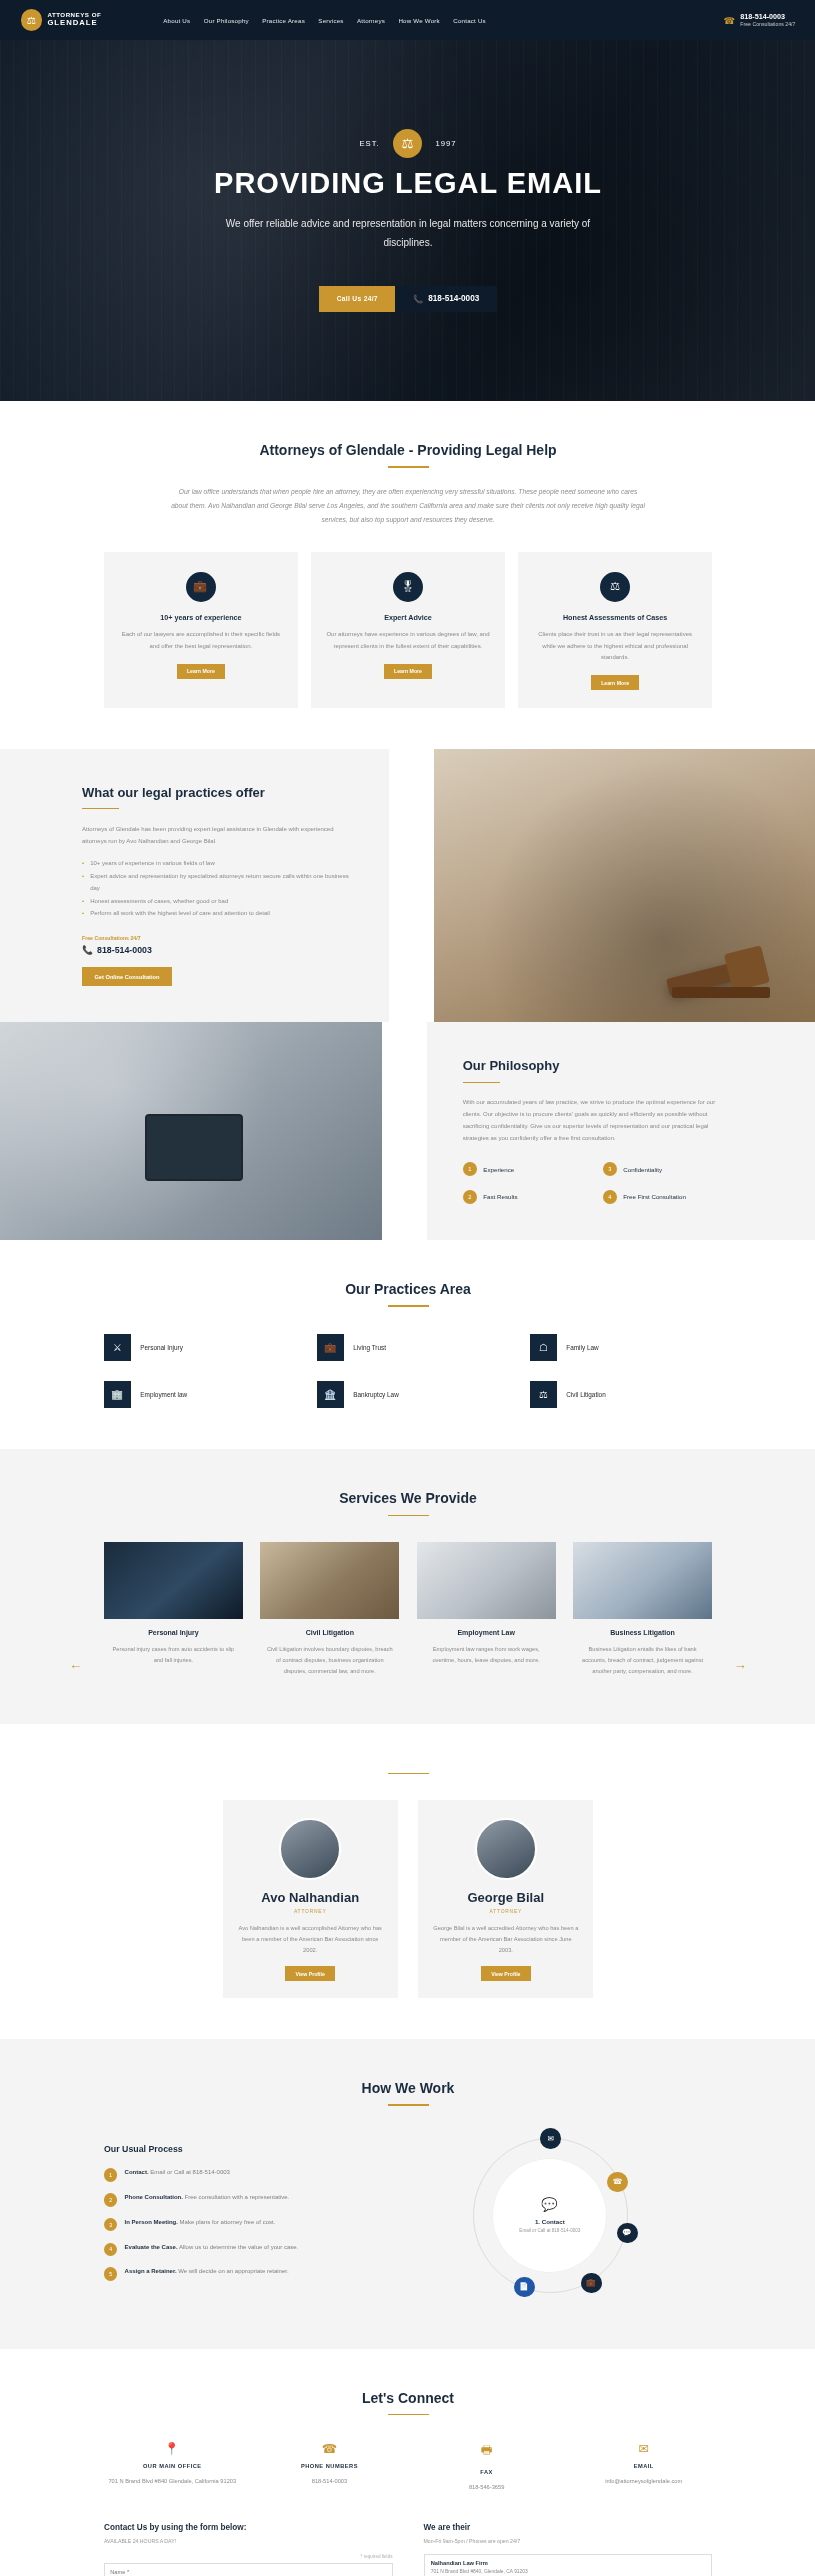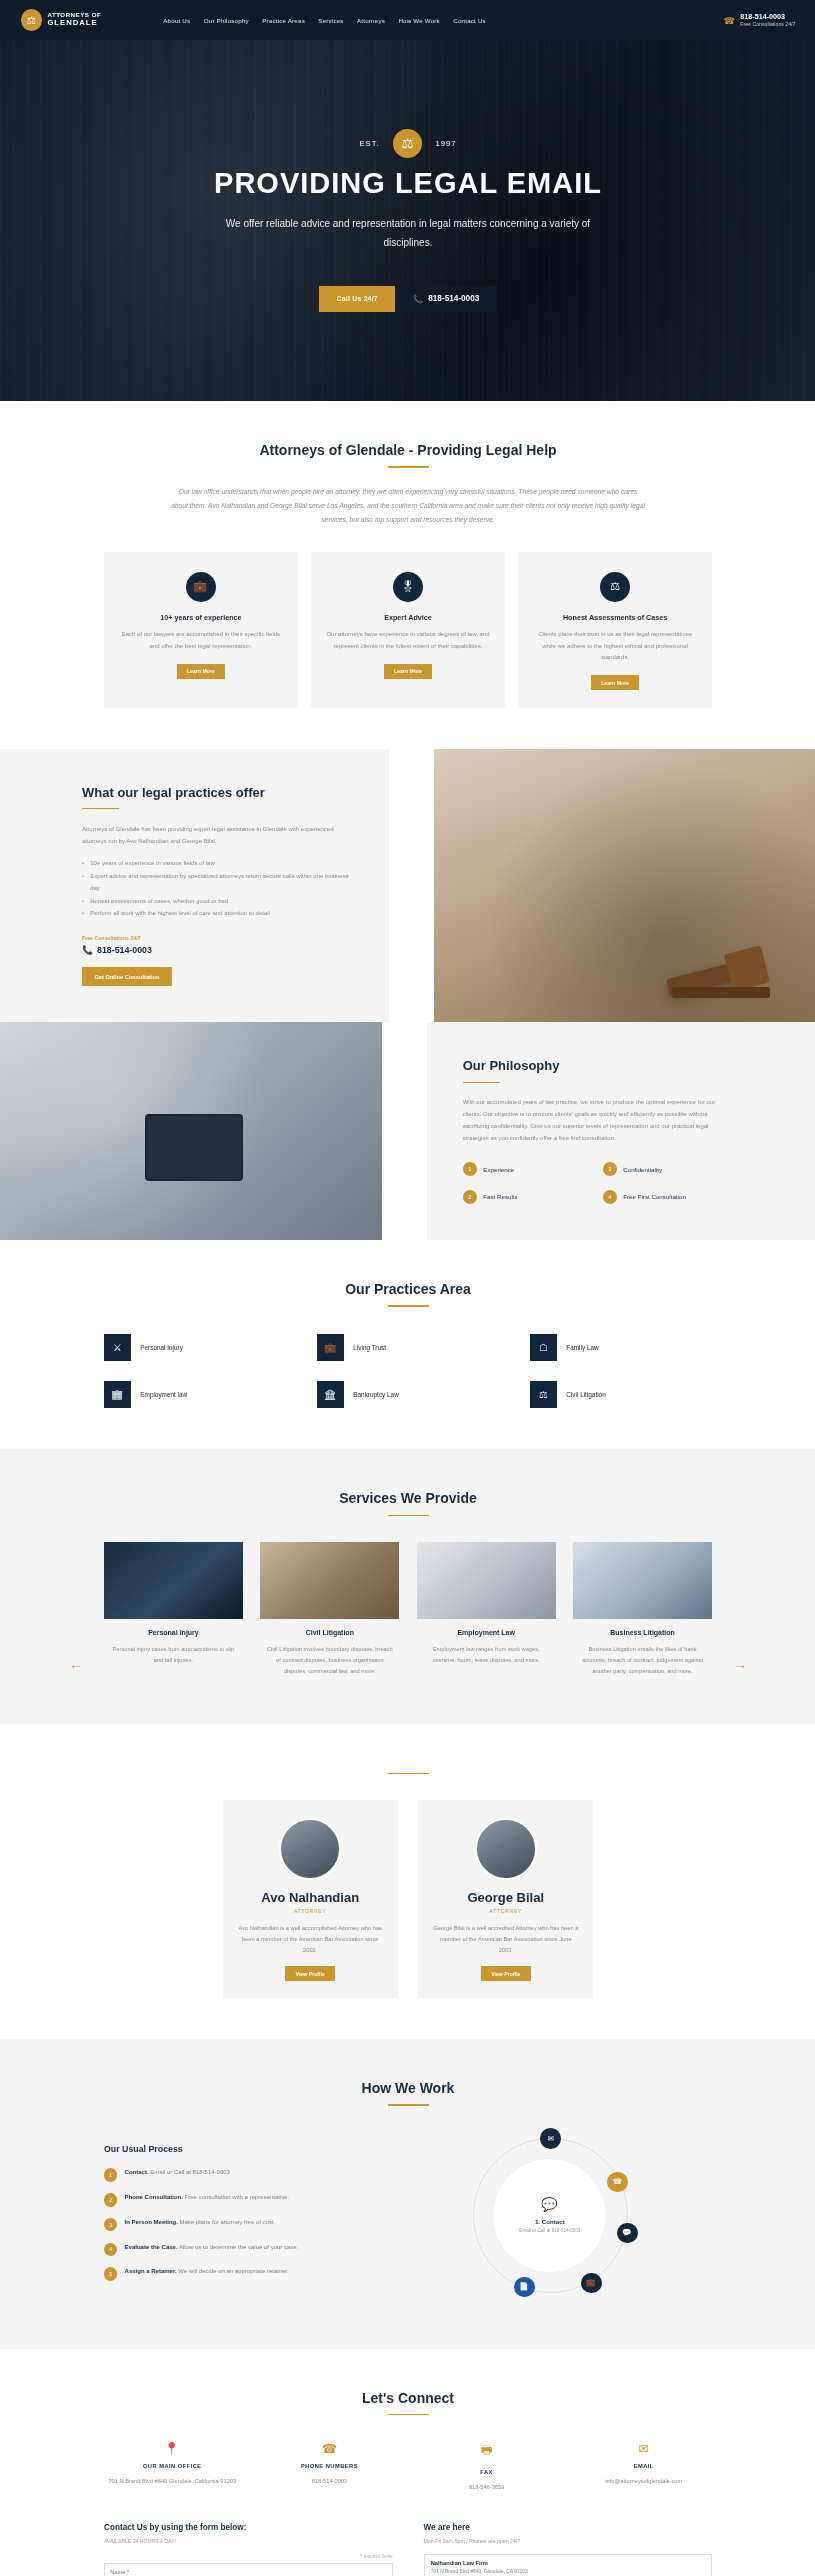--- a/index.html
+++ b/index.html
@@ -594,21 +594,21 @@
         <div class="req">* required fields</div>
         <input class="fld" placeholder="Name *" style="">
         
         
         
         
         
       </div>
 
       <div class="form-col">
-        <h3>We are here</h3>
+        <h3>We are their</h3>
         <div class="hint">Mon-Fri 9am-5pm / Phones are open 24/7</div>
         <div class="map-card">
           <div class="t">Nalhandian Law Firm</div>
           <div class="s">701 N Brand Blvd #840, Glendale, CA 91203</div>
           <div class="stars">4.6 ★★★★★ 18 reviews</div>
 
         </div>
 
       </div>
     </div>

